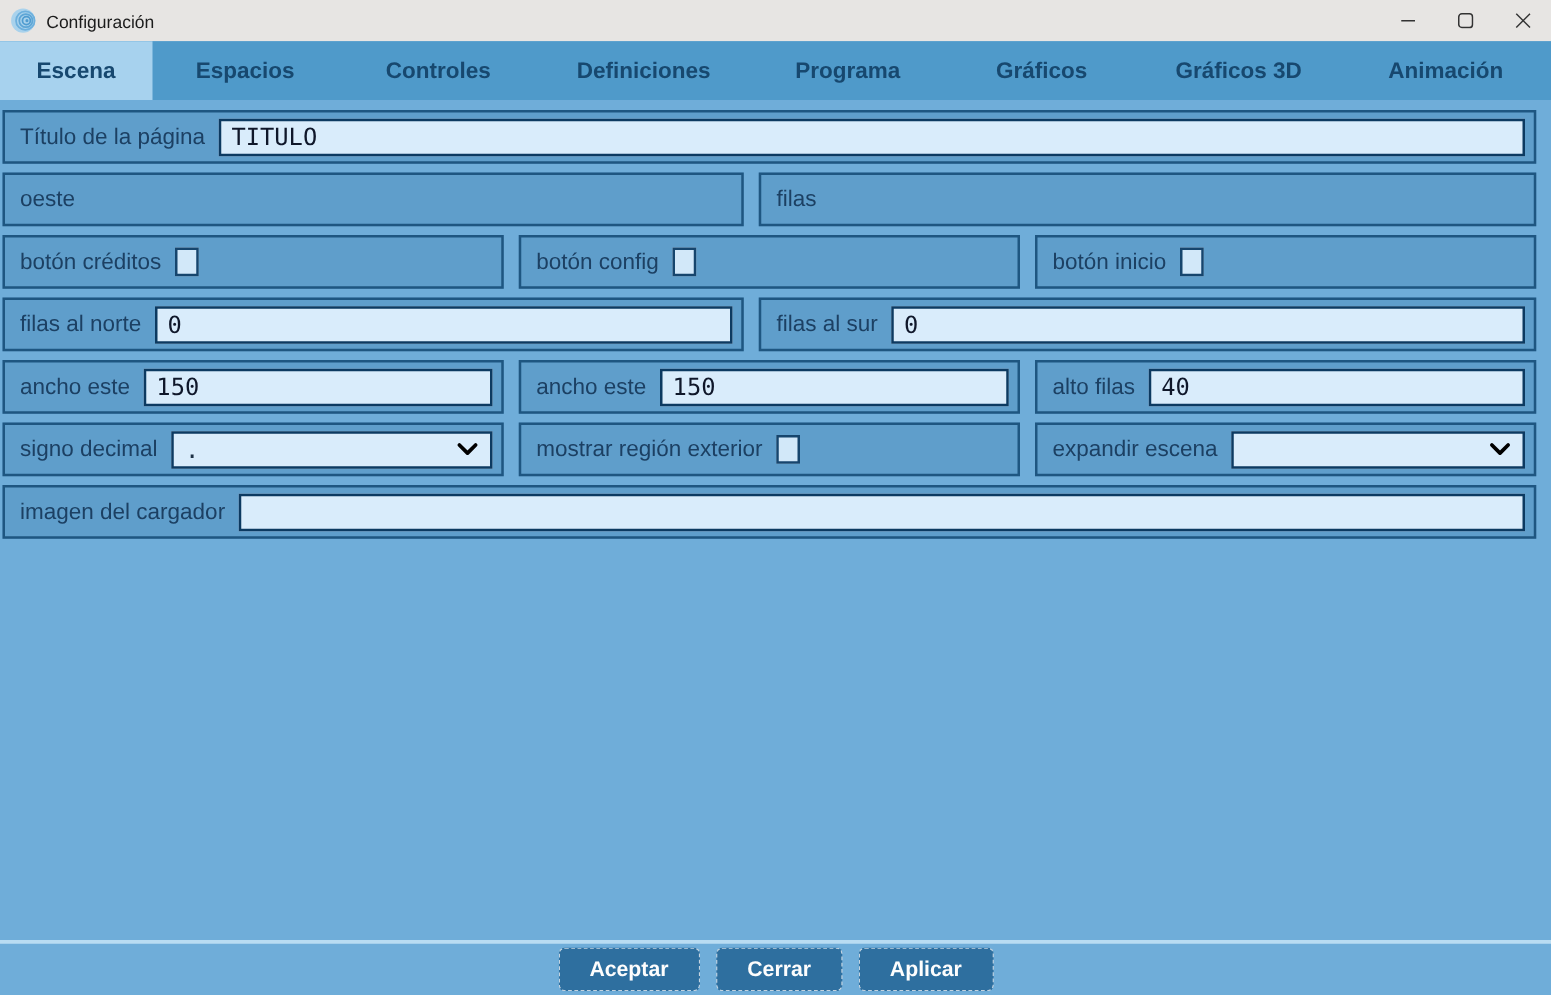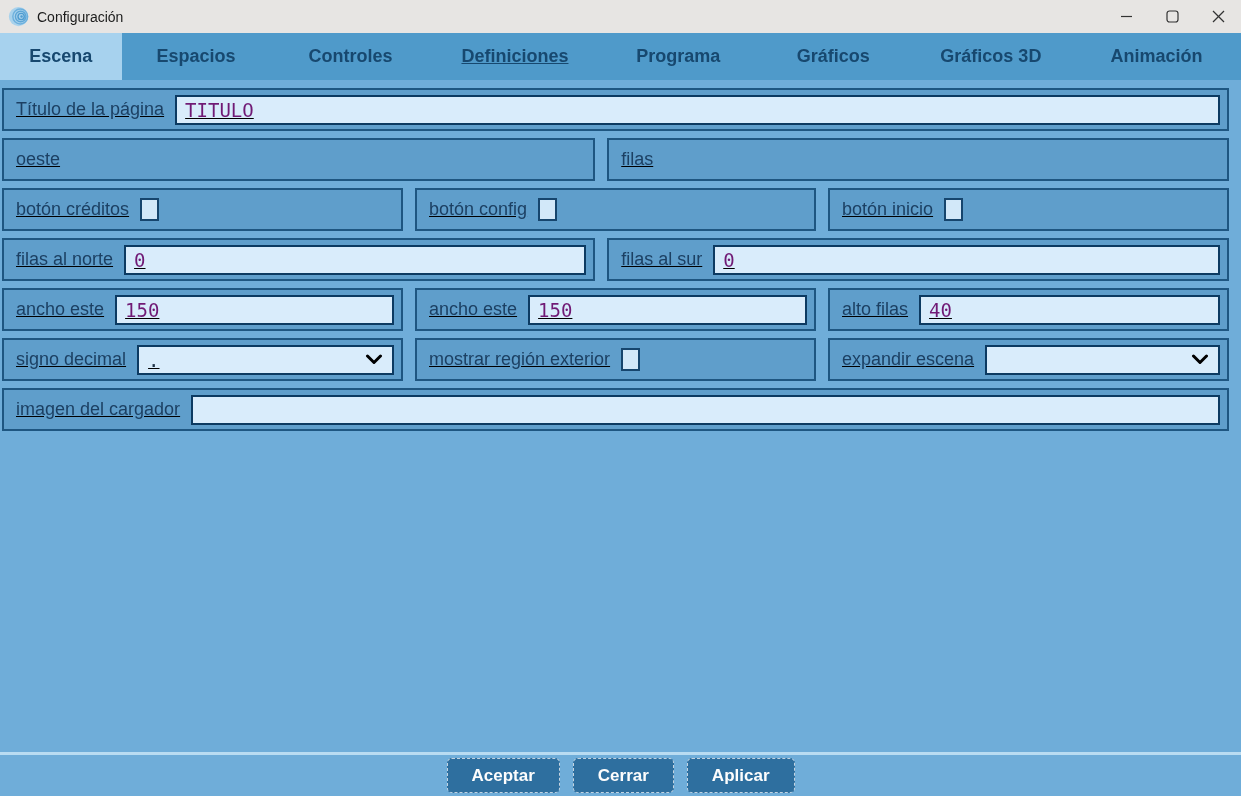--- a/index.html
+++ b/index.html
@@ -19,42 +19,42 @@
   .win-ctrl { width:46px; height:100%; display:flex; align-items:center;
               justify-content:center; cursor:default; }
 
   
   .tabbar { height:47px; flex:0 0 47px; background:#4f9aca; display:flex; }
   .tab { display:flex; align-items:center; justify-content:center;
          font-size:18px; font-weight:600; color:#17486f; cursor:default; }
   .tab:nth-child(1){ flex:0 0 9.8%; }
   .tab:nth-child(2){ flex:0 0 12.0%; }
   .tab:nth-child(3){ flex:0 0 12.9%; }
-  .tab:nth-child(4){ flex:0 0 13.6%;text-decoration:underline; }
+  .tab:nth-child(4){ flex:0 0 13.6%; }
   .tab:nth-child(5){ flex:0 0 12.7%; }
   .tab:nth-child(6){ flex:0 0 12.3%; }
   .tab:nth-child(7){ flex:0 0 13.1%; }
   .tab:nth-child(8){ flex:0 0 13.6%; }
   .tab.active { background:#a7d2ee; }
 
   
   .content { flex:1; display:flex; flex-direction:column; background:#6fadd9;
              padding-top:8px; }
-  .row { display:flex; gap:12px; margin:0 12px 7px 2px; height:43px; flex:0 0 43px;text-decoration:underline; }
+  .row { display:flex; gap:12px; margin:0 12px 7px 2px; height:43px; flex:0 0 43px; }
   .panel { background:#5f9ecb; border:2px solid #1e5681; display:flex;
            align-items:center; padding:0 0 0 12px; min-width:0; }
   .panel.grow { flex:1; }
   .half-l { flex:0 0 calc(49% - 8px); }
   .quarter { flex:1; }
   .third { flex:1; }
   .field-label { font-size:18px; color:#1c4063; white-space:nowrap;
                  margin-right:11px; }
   .text-input { flex:1; min-width:0; height:30px; background:#d9ecfb;
                 border:2px solid #0c3a61; font-family:"DejaVu Sans Mono", monospace;
-                font-size:19px; color:#701a75; padding:0 8px; margin-right:7px;
+                font-size:19px; color:#0f172a; padding:0 8px; margin-right:7px;
                 outline:none; }
   .checkbox { width:19px; height:23px; flex:0 0 19px; background:#d2e8f9;
               border:2px solid #16456d; cursor:default; }
   .select { flex:1; min-width:0; height:30px; background:#d9ecfb;
             border:2px solid #0c3a61; display:flex; align-items:center;
             justify-content:space-between; padding:0 9px; margin-right:7px;
             cursor:default; }
   .select-value { font-family:"DejaVu Sans Mono", monospace; font-size:19px;
                   color:#1d3145; overflow:hidden; white-space:nowrap; }
   .spacer { flex:1; }

